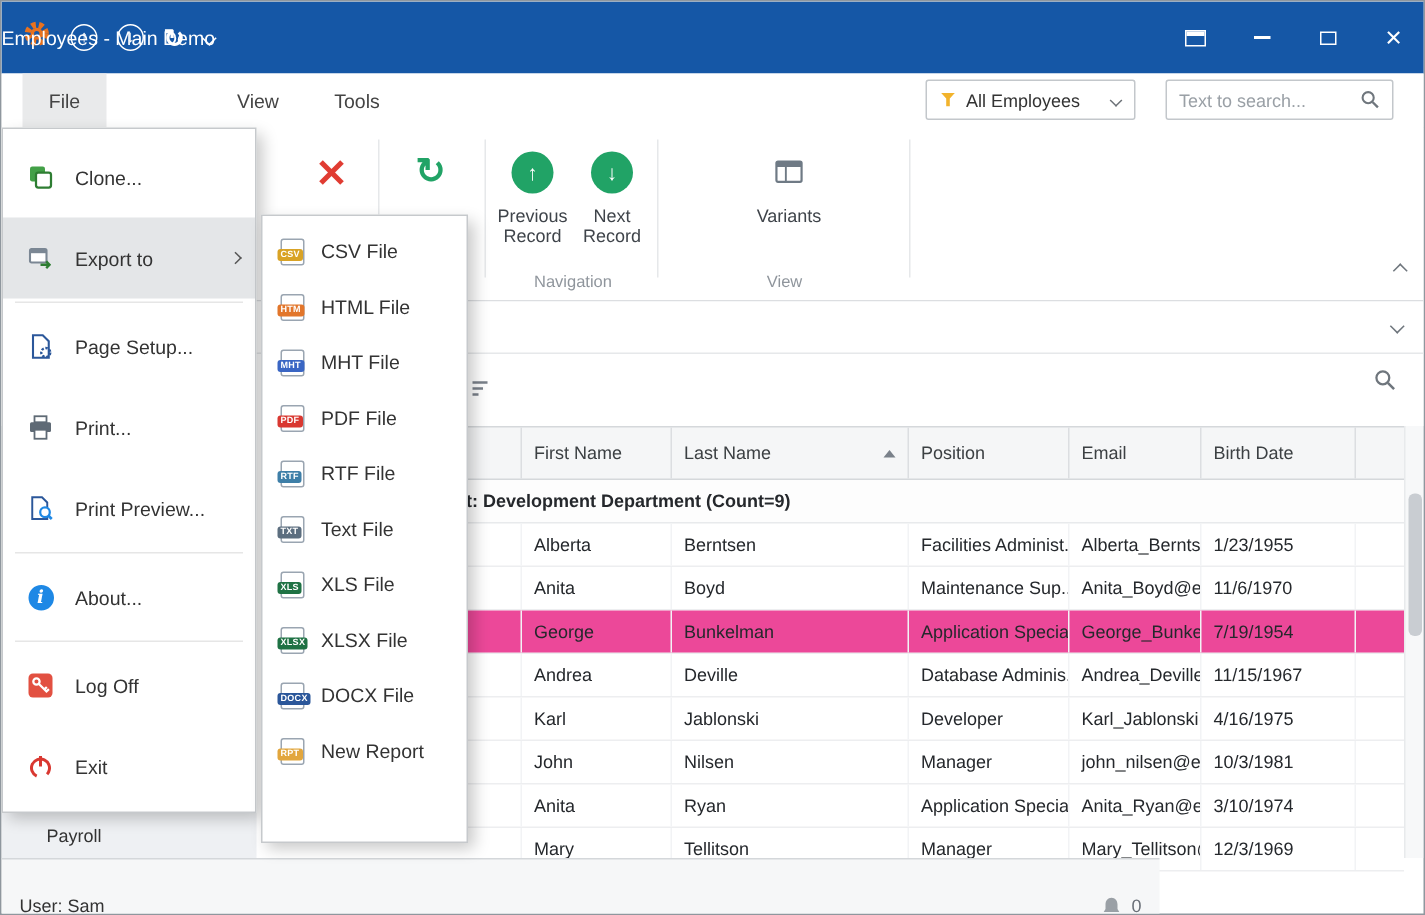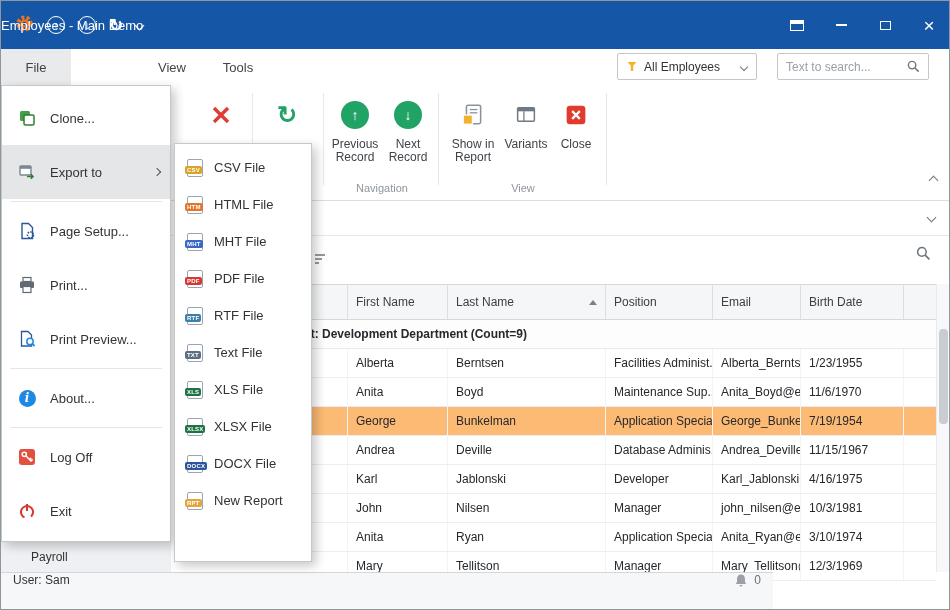--- a/index.html
+++ b/index.html
@@ -63,35 +63,35 @@
   .band1 .chev{position:absolute;right:16px;top:13px;color:#6f767d}
   .band2{position:absolute;left:0;top:235px;width:950px;height:48px;background:#fff}
 
   
   .grid{position:absolute;left:203px;top:283px;width:732px;height:288px;background:#fff;font-size:12px;color:#25282c}
   .g-header{display:flex;height:36px;background:#f5f6f7;border-top:1px solid #d5d8db;border-bottom:1px solid #d5d8db}
   .g-header .gc{display:flex;align-items:center;padding:0 8px;border-right:1px solid #dcdee1;color:#3c4043}
   .g-row{display:flex;height:29px;border-bottom:1px solid #edeef0}
   .g-row .gc{display:flex;align-items:center;padding:0 8px;border-right:1px solid #f2f3f5;
              overflow:hidden;white-space:nowrap}
-  .g-row.sel{background:#fdba74}
+  .g-row.sel{background:#ec4899}
   .g-group{height:29px;border-bottom:1px solid #e8eaec;display:flex;align-items:center;
            padding-left:44px;font-weight:bold;background:#fdfdfd}
   .c0{width:144px}.c1{width:100px}.c2{width:158px}.c3{width:107px}.c4{width:88px}.c5{width:103px}.cf{flex:1;border-right:0!important}
   .sorttri{width:0;height:0;border-left:4px solid transparent;border-right:4px solid transparent;
            border-bottom:5px solid #7a818a;margin-left:auto}
   .vscroll{position:absolute;left:935px;top:283px;width:13px;height:288px;background:#f7f8f9;
            border-left:1px solid #e8eaec}
   .vthumb{position:absolute;left:2px;top:45px;width:9px;height:95px;background:#c9cdd2;border-radius:4px}
 
   
   .payroll{position:absolute;left:0;top:541px;width:170px;height:30px;background:#eef0f3;
            display:flex;align-items:center;padding-left:30px;font-size:12px;color:#333}
   .statusbar{position:absolute;left:0;top:571px;width:772px;height:39px;background:#f6f7f8;
-             border-top:1px solid #d4d7da;display:flex;align-items:flex-start;padding:0 12px;
+             border-top:1px solid #d4d7da;display:flex;align-items:flex-end;padding:0 12px;
              font-size:12px;color:#333}
   .status-right{margin-left:auto;display:flex;align-items:center;gap:6px;color:#6a7078}
 
   
   .filemenu{position:absolute;left:0;top:84px;width:170px;height:457px;background:#fff;
             border:1px solid #c6c9cc;box-shadow:4px 4px 10px rgba(0,0,0,.22);z-index:30;padding-top:5px}
   .fm-item{display:flex;align-items:center;height:54px;padding:0 10px 0 16px;gap:14px;
            font-size:13px;color:#333}
   .fm-item.hl{background:#e4e6e8}
   .fm-item .chev{margin-left:auto;color:#555;width:6px;height:6px}
@@ -139,21 +139,21 @@
           <span class="ico-min"></span>
         </div>
       <div class="winbtn">
           <span class="ico-max"></span>
         </div>
       <div class="winbtn ico-close">×</div>
     </div>
   </div>
 
   <div class="tabsrow">
-    <div class="rtab pressed" style="left:0;width:70px">File</div>
+    <div class="rtab pressed" style="left:14px;width:56px">File</div>
     <div class="rtab" style="left:141px;width:60px">View</div>
     <div class="rtab" style="left:207px;width:60px">Tools</div>
     <div class="combo">
       <span class="funnel"></span>
       <span>All Employees</span>
       <span class="chev"></span>
     </div>
     <div class="searchbox">
       <input placeholder="Text to search..." style="">
       <svg width="13" height="13" viewBox="0 0 14 14">
@@ -186,50 +186,29 @@
     </div>
     <div class="rbtn" style="left:382px;width:50px">
       <span class="ic">
           <span class="gcircle">↓</span>
         </span>
       <span>Next Record</span>
     </div>
     <div class="rcap" style="left:328px;width:106px">Navigation</div>
     <div class="rsep" style="left:437px"></div>
 
-    <div class="rbtn" style="left:444px;width:56px">
-      <span class="ic">
-        <svg width="24" height="24" viewBox="0 0 22 22">
-          <rect x="5" y="2" width="13" height="17" rx="1.5" fill="#fff" stroke="#8a939c" stroke-width="1.4"></rect>
-          <line x1="8" y1="6" x2="15" y2="6" stroke="#8a939c" stroke-width="1.2"></line>
-          <line x1="8" y1="9" x2="15" y2="9" stroke="#8a939c" stroke-width="1.2"></line>
-          <rect x="2" y="11" width="8.5" height="8.5" fill="#F2B32C" stroke="#fff" stroke-width="1.2"></rect>
-        </svg>
-      </span>
-      <span>Show in Report</span>
-    </div>
     <div class="rbtn" style="left:500px;width:50px">
       <span class="ic">
         <svg width="22" height="22" viewBox="0 0 21 21">
           <rect x="2.5" y="3.5" width="16" height="13" rx="1" fill="#fff" stroke="#6f7a85" stroke-width="1.4"></rect>
           <rect x="2.5" y="3.5" width="16" height="3.5" fill="#6f7a85"></rect>
           <line x1="8.5" y1="7" x2="8.5" y2="16.5" stroke="#6f7a85" stroke-width="1.2"></line>
         </svg>
       </span>
       <span>Variants</span>
-    </div>
-    <div class="rbtn" style="left:551px;width:48px">
-      <span class="ic">
-        <svg width="22" height="22" viewBox="0 0 20 20">
-          <rect x="1.5" y="1.5" width="17" height="17" rx="3" fill="#E23B2E"></rect>
-          <line x1="6.5" y1="6.5" x2="13.5" y2="13.5" stroke="#fff" stroke-width="2"></line>
-          <line x1="13.5" y1="6.5" x2="6.5" y2="13.5" stroke="#fff" stroke-width="2"></line>
-        </svg>
-      </span>
-      <span>Close</span>
     </div>
     <div class="rcap" style="left:444px;width:156px">View</div>
     <div class="rsep" style="left:605px"></div>
     <span class="chev up ribbon-collapse"></span>
   </div>
 
   <div class="band1">
     <span class="chev"></span>
   </div>
   <div class="band2">

